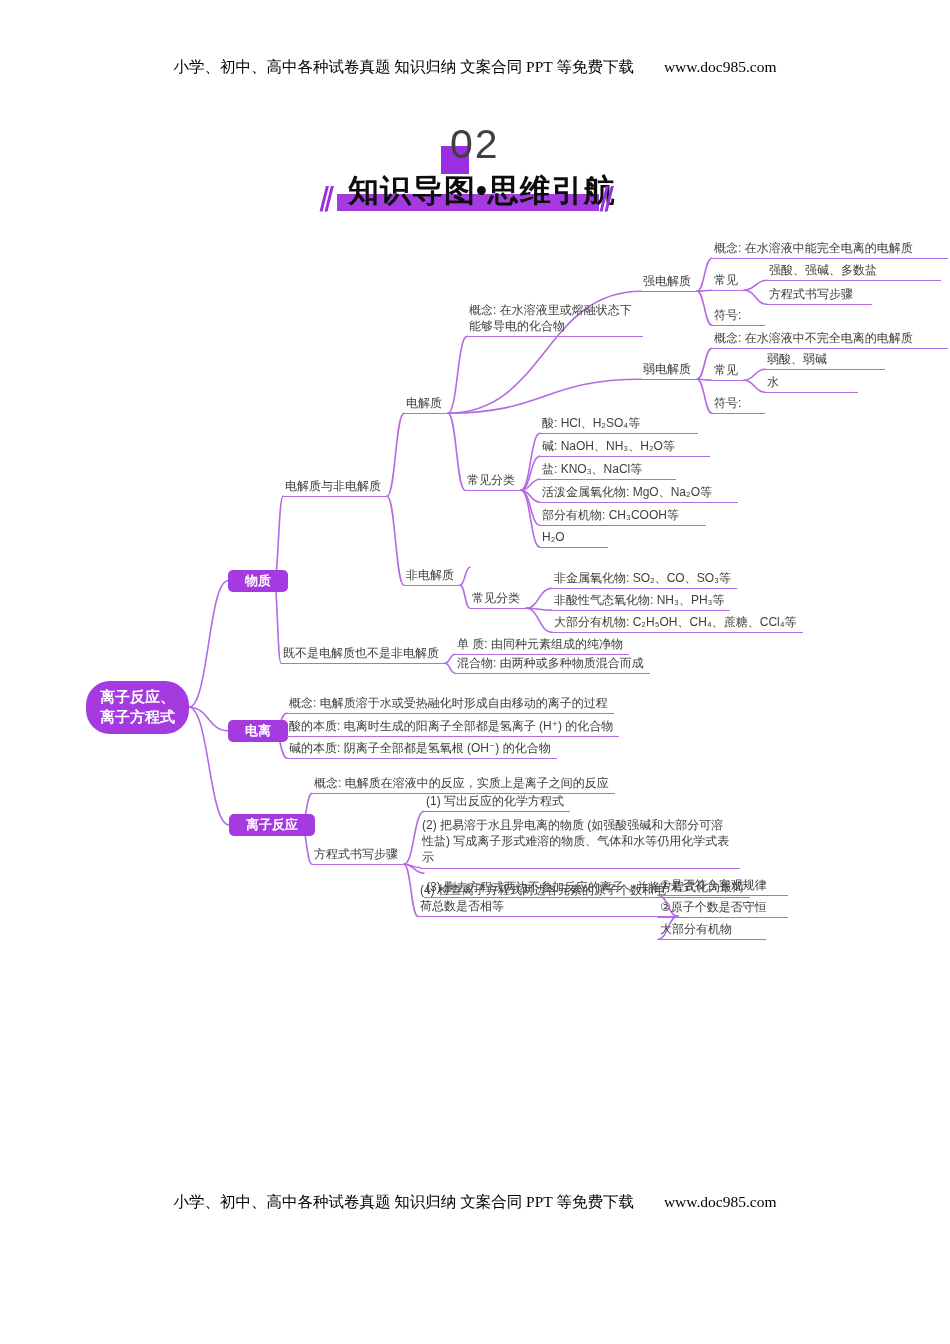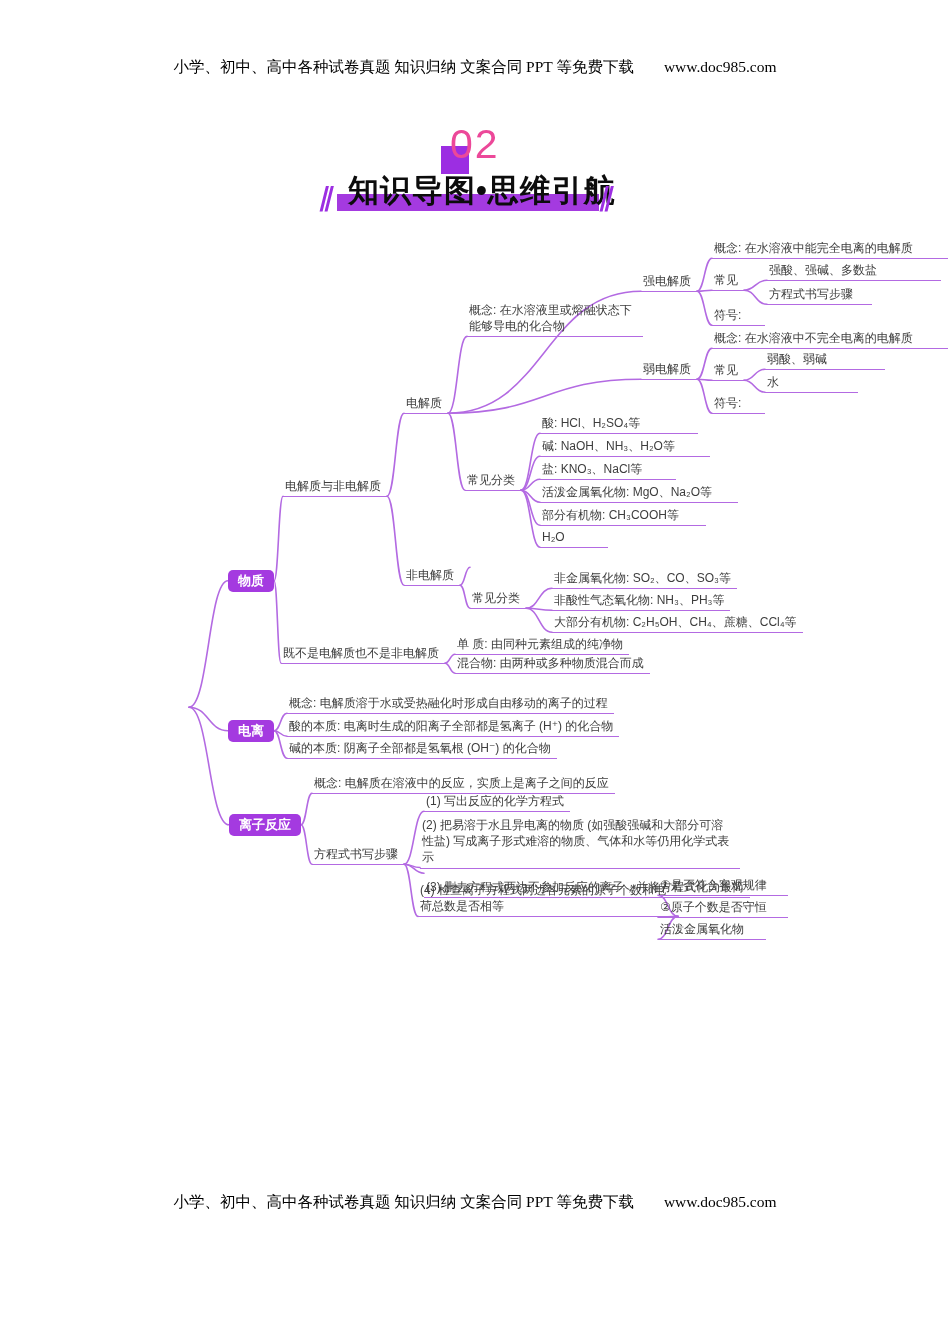--- a/index.html
+++ b/index.html
@@ -5,34 +5,34 @@
   html,body{margin:0;padding:0;background:#ffffff;}
   #page{position:relative;width:950px;height:1344px;background:#ffffff;overflow:hidden;
         font-family:"Liberation Sans","DejaVu Sans",sans-serif;}
   
   .runhead{position:absolute;left:0;right:0;text-align:center;
            font-family:"Liberation Serif","DejaVu Serif",serif;
            font-size:15.5px;color:#000;}
   .runhead .url{margin-left:30px;}
   
   .sq{position:absolute;width:28px;height:28px;background:#9c2ee2;}
-  .num02{position:absolute;font-size:41px;color:#ec4899;letter-spacing:2px;font-weight:400;}
+  .num02{position:absolute;font-size:41px;color:#404040;letter-spacing:2px;font-weight:400;}
   .tbar{position:absolute;background:#a43ae0;}
   .ttl{position:absolute;font-size:31px;font-weight:900;color:#0c0c0c;letter-spacing:1px;
        font-family:"Liberation Sans","DejaVu Sans",sans-serif;}
   .slash{position:absolute;color:#9c2ee2;font-size:26px;font-weight:bold;transform:skewX(-14deg);}
   
   #links{position:absolute;left:0;top:0;}
   #links path{fill:none;stroke:#b36ae2;stroke-width:1.6;stroke-linecap:round;}
   .node{position:absolute;z-index:2;}
   .txt{font-size:12px;line-height:1.35;color:#3d3d3d;white-space:nowrap;
        border-bottom:1.7px solid #b36ae2;padding:1px 6px 2px 2px;}
   .wrap{white-space:normal;}
   .box{background:#a43ae0;color:#ffffff;font-size:13px;font-weight:bold;
-       padding:3px 10px;border-radius:5px;line-height:1.2;}
+       padding:3px 17px;border-radius:5px;line-height:1.2;}
   .pill{background:#a43ae0;color:#ffffff;font-size:15px;font-weight:bold;
         padding:6px 14px;border-radius:24px;line-height:1.35;text-align:center;
         white-space:pre-line;}
 </style>
 </head>
 <body>
 
 <div id="page">
 
   <div class="runhead" style="top:57px;">
@@ -88,20 +88,22 @@
       <path d="M 301 824.796875 C 306.5 824.796875, 306.5 864.1875, 312 864.1875"></path>
       <path d="M 404 864.1875 C 414 864.1875, 414 811.1875, 424 811.1875"></path>
       <path d="M 404 864.1875 C 412 864.1875, 412 867.5625, 420 867.5625"></path>
       <path d="M 404 864.1875 C 414 864.1875, 414 873.1875, 424 873.1875"></path>
       <path d="M 404 864.1875 C 411 864.1875, 411 916.375, 418 916.375"></path>
       <path d="M 678 916.375 C 668 916.375, 668 895.1875, 658 895.1875"></path>
       <path d="M 678 916.375 C 668 916.375, 668 917.1875, 658 917.1875"></path>
       <path d="M 678 916.375 C 668 916.375, 668 939.1875, 658 939.1875"></path>
     </svg>
 
+  <div class="node pill" id="root" style="left:86px;top:681px;">离子反应、
+离子方程式</div>
 
   <div class="node box" id="matter" style="left:228px;top:570px;">物质</div>
   <div class="node box" id="ionize" style="left:228px;top:720px;">电离</div>
   <div class="node box" id="ionic_rxn" style="left:229px;top:814px;">离子反应</div>
 
   <div class="node txt" id="djz_vs" style="left:283px;top:477px;">电解质与非电解质</div>
   <div class="node txt" id="electrolyte" style="left:404px;top:394px;">电解质</div>
   <div class="node txt wrap" id="electrolyte_concept" style="left:467px;top:301px;width:168px;">概念: 在水溶液里或熔融状态下能够导电的化合物</div>
 
   <div class="node txt" id="strong" style="left:641px;top:272px;">强电解质</div>
@@ -141,19 +143,19 @@
   <div class="node txt" id="ionization_acid" style="left:287px;top:717px;">酸的本质: 电离时生成的阳离子全部都是氢离子 (H⁺) 的化合物</div>
 
   <div class="node txt" id="reaction_concept" style="left:312px;top:774px;">概念: 电解质在溶液中的反应，实质上是离子之间的反应</div>
   <div class="node txt" id="steps_label" style="left:312px;top:845px;">方程式书写步骤</div>
   <div class="node txt" id="step_1" style="left:424px;top:792px;">(1) 写出反应的化学方程式</div>
   <div class="node txt wrap" id="step_2" style="left:420px;top:816px;width:312px;">(2) 把易溶于水且异电离的物质 (如强酸强碱和大部分可溶性盐) 写成离子形式难溶的物质、气体和水等仍用化学式表示</div>
   <div class="node txt" id="step_3" style="left:424px;top:854px;margin-top:24px;">(3) 删去方程式两边不参加反应的离子，并将方程式化为最简</div>
   <div class="node txt wrap" id="step_4" style="left:418px;top:881px;width:252px;">(4) 检查离子方程式两边各元素的原子个数和电荷总数是否相等</div>
   <div class="node txt" id="check_1" style="left:658px;top:876px;min-width:122px;">①是否符合客观规律</div>
   <div class="node txt" id="check_2" style="left:658px;top:898px;min-width:122px;">②原子个数是否守恒</div>
-  <div class="node txt" id="check_3" style="left:658px;top:920px;min-width:100px;">活泼金属氧化物</div>
+  <div class="node txt" id="check_3" style="left:658px;top:920px;min-width:100px;">大部分有机物</div>
 
   <div class="runhead" style="top:1192px;">
     <span>小学、初中、高中各种试卷真题 知识归纳 文案合同 PPT 等免费下载</span><span class="url">www.doc985.com</span>
   </div>
 
 </div>
 
 </body></html>

